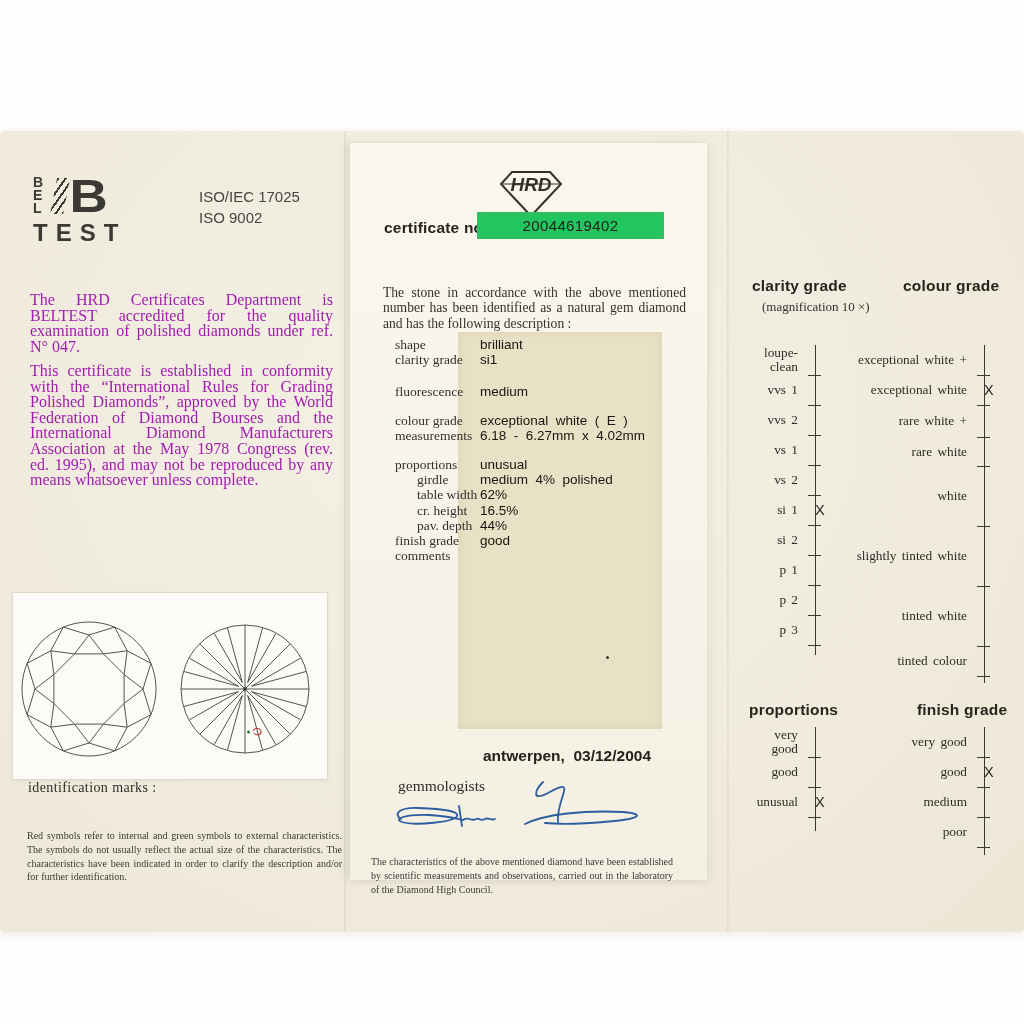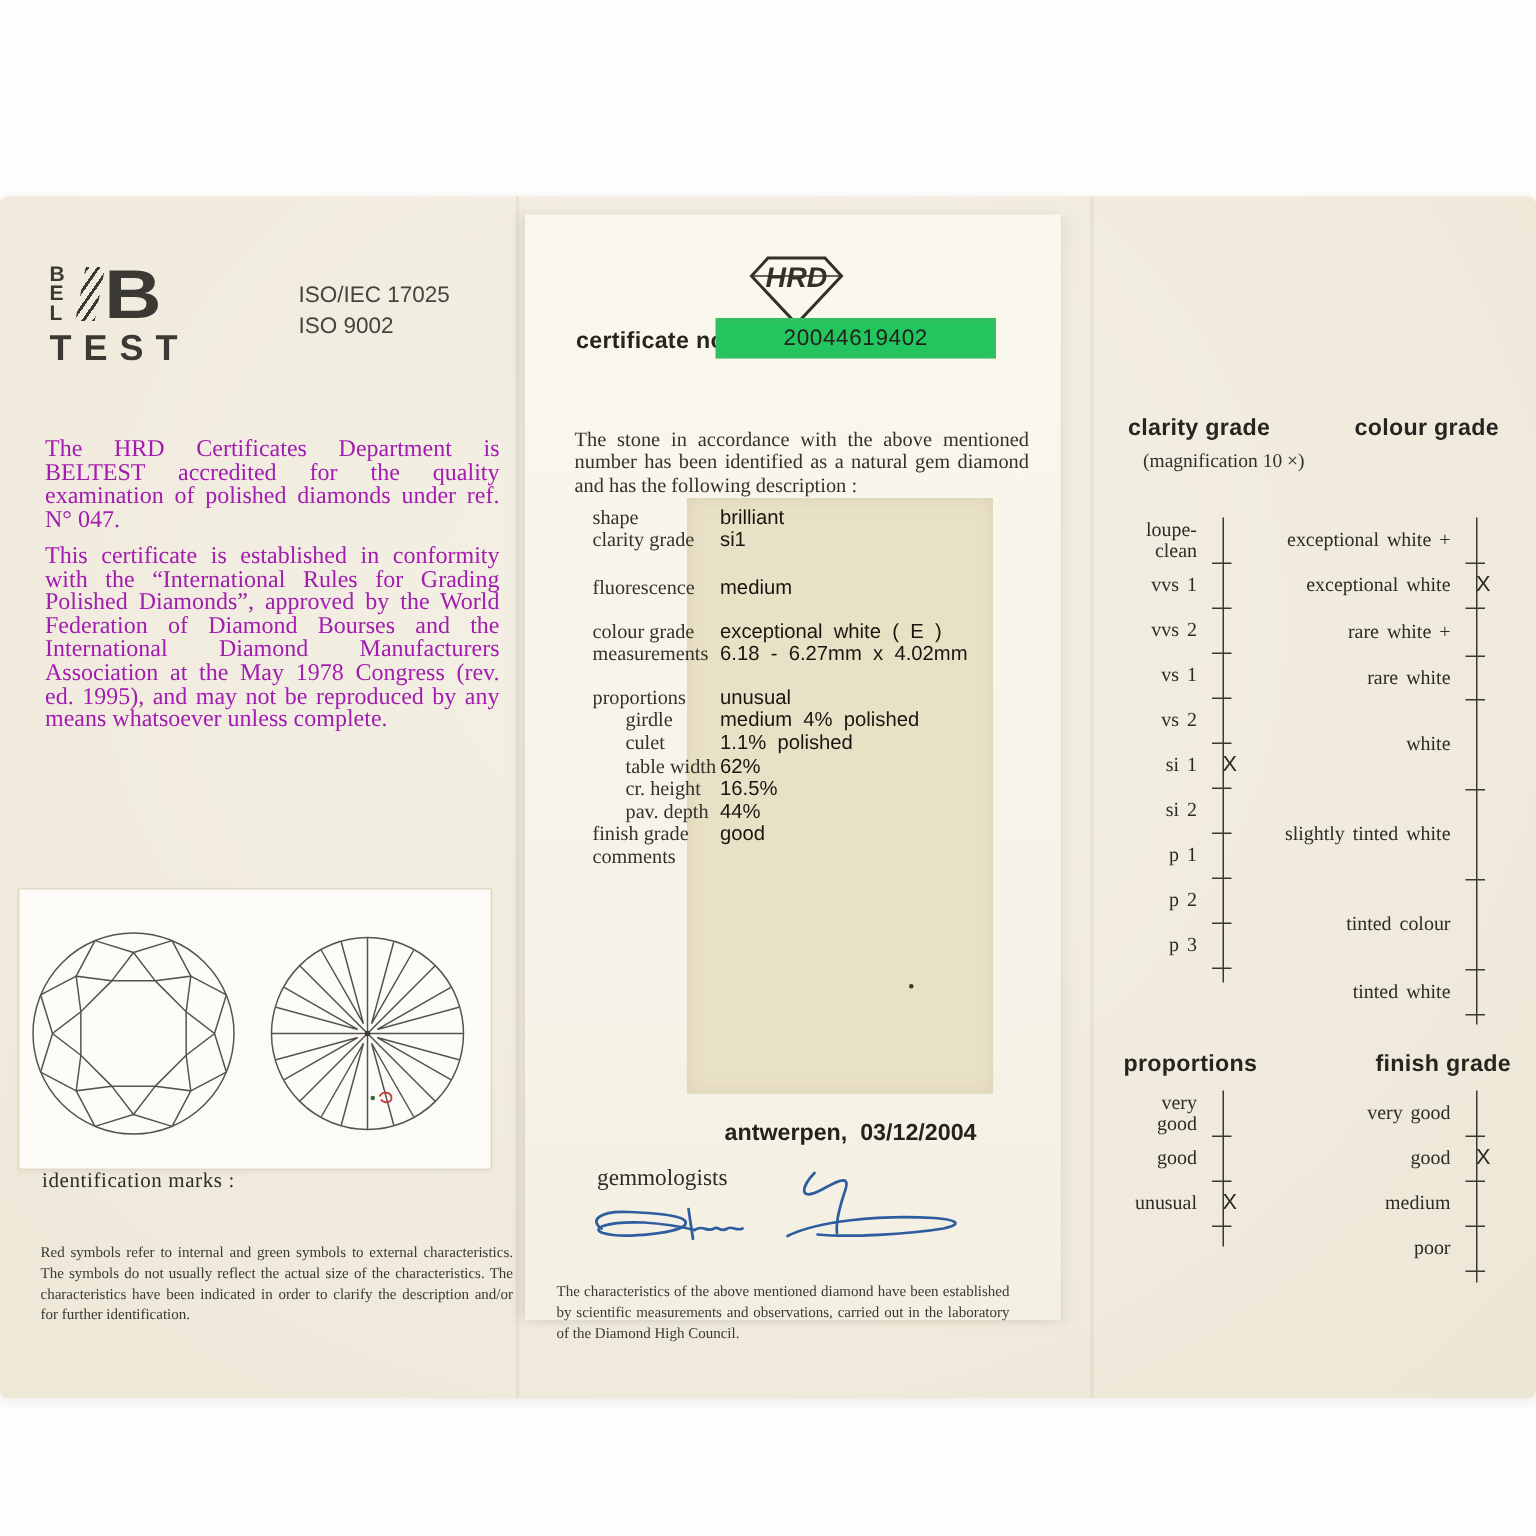--- a/index.html
+++ b/index.html
@@ -228,24 +228,20 @@
       </div>
     <div class="frow">
         <span class="flabel">proportions</span>
         <span class="fval">unusual</span>
       </div>
     <div class="frow indent">
         <span class="flabel">girdle</span>
         <span class="fval">medium  4%  polished</span>
       </div>
     <div class="frow indent">
-        <span class="flabel">culet</span>
-        <span class="fval">1.1%  polished</span>
-      </div>
-    <div class="frow indent">
         <span class="flabel">table width</span>
         <span class="fval">62%</span>
       </div>
     <div class="frow indent">
         <span class="flabel">cr. height</span>
         <span class="fval">16.5%</span>
       </div>
     <div class="frow indent">
         <span class="flabel">pav. depth</span>
         <span class="fval">44%</span>
@@ -341,25 +337,25 @@
       </div>
     <div class="srow">
         <span class="slabel">white</span>
         <span class="smark"></span>
       </div>
     <div class="srow">
         <span class="slabel">slightly tinted white</span>
         <span class="smark"></span>
       </div>
     <div class="srow">
+        <span class="slabel">tinted white</span>
+        <span class="smark"></span>
+      </div>
+    <div class="srow">
         <span class="slabel">tinted colour</span>
-        <span class="smark"></span>
-      </div>
-    <div class="srow">
-        <span class="slabel">tinted white</span>
         <span class="smark"></span>
       </div>
   </div>
 
   <div class="abs rtitle proportions-title">proportions</div>
   <div class="abs rtitle finish-title">finish grade</div>
 
   <div class="scale pr">
     <div class="vline"></div>
     <div class="srow">

